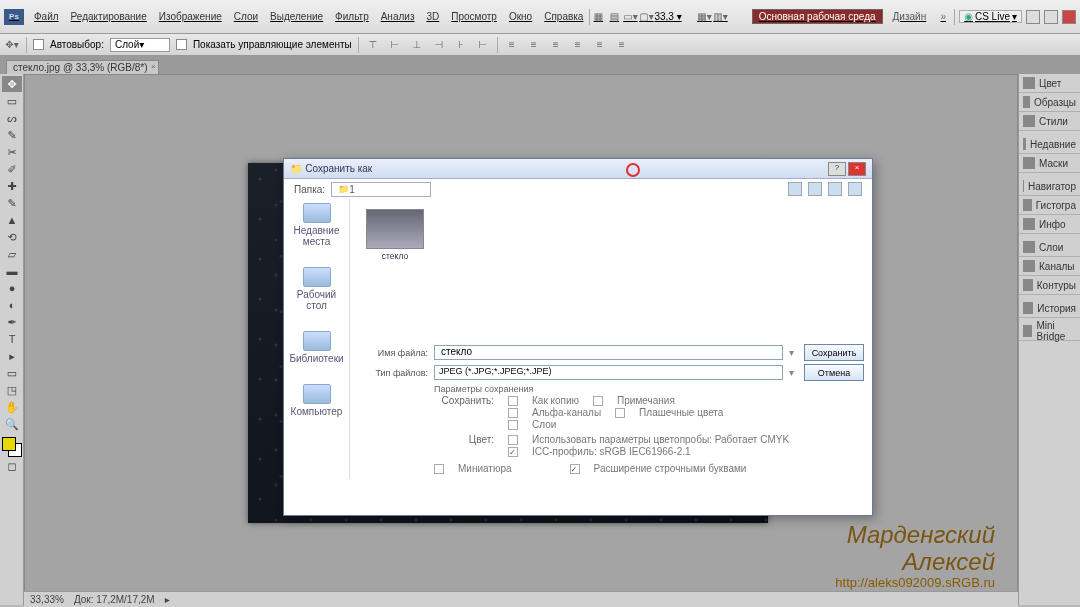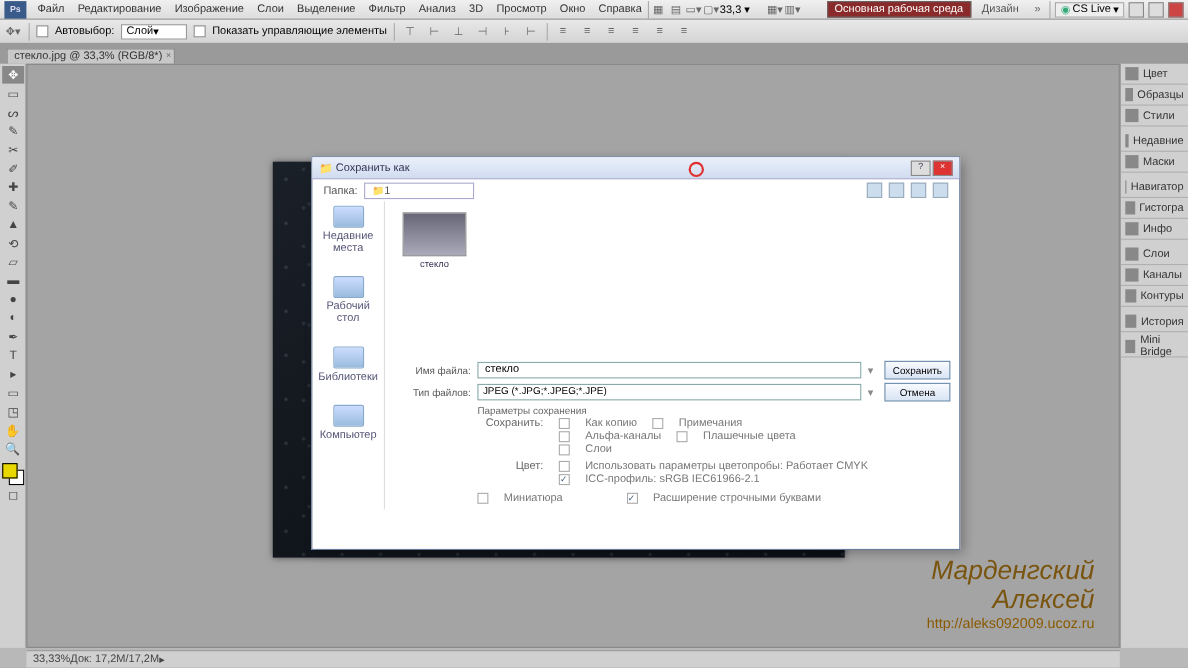--- a/index.html
+++ b/index.html
@@ -1,19 +1,19 @@
 <!DOCTYPE html>
 <html><head>
 <meta charset="utf-8">
 <style>
 * { margin: 0; padding: 0; box-sizing: border-box; font-family: Tahoma, Arial, sans-serif; font-size: 10px; }
 body { width: 1080px; height: 607px; background: #b8b8b8; overflow: hidden; position: relative; }
 
 
-.topbar { height: 18px; background: linear-gradient(#f0f0f0,#dcdcdc); display: flex; align-items: center; border-bottom: 1px solid #999; }
+.topbar { height: 34px; background: linear-gradient(#f0f0f0,#dcdcdc); display: flex; align-items: center; border-bottom: 1px solid #999; text-decoration: underline; }
 .ps-logo { width: 20px; height: 16px; background: #3a5a8a; color: #dde; font-size: 8px; display: flex; align-items: center; justify-content: center; font-weight: bold; margin: 0 4px; }
 .menu-item { padding: 0 6px; color: #333; cursor: default; }
 .topbar-right { margin-left: auto; display: flex; align-items: center; gap: 4px; padding-right: 4px; }
 .ws-btn { background: #8a2a2a; color: #fff; padding: 1px 6px; border: 1px solid #666; }
 .mode-lbl { color: #555; padding: 0 6px; }
 .dbl-chev { width: 14px; text-align: center; color: #666; }
 .cslive { display: flex; align-items: center; gap: 2px; border: 1px solid #aaa; padding: 0 4px; background: #eee; }
 .win-btn { width: 14px; height: 14px; border: 1px solid #888; background: #ddd; }
 .win-btn.cl { background: #c44; }
 
@@ -45,21 +45,21 @@
   radial-gradient(circle at 60% 70%, rgba(200,220,240,.1) 1px, transparent 2px),
   radial-gradient(circle at 80% 20%, rgba(200,220,240,.12) 1px, transparent 2px);
   background-size: 40px 40px, 55px 55px, 35px 35px; }
 
 .panel-col { width: 62px; background: #d0d0d0; border-left: 1px solid #999; display: flex; flex-direction: column; }
 .panel-btn { height: 19px; border-bottom: 1px solid #b0b0b0; display: flex; align-items: center; gap: 4px; padding: 0 4px; color: #333; font-size: 9px; }
 .panel-btn .pi { width: 12px; height: 12px; background: #888; }
 .panel-gap { height: 4px; }
 
 
-.status { position: absolute; left: 24px; right: 62px; bottom: 0; height: 16px; background: #d0d0d0; border-top: 1px solid #999; display: flex; align-items: center; font-size: 9px; color: #444; padding: 0 6px; }
+.status { position: absolute; left: 24px; right: 62px; bottom: 0; height: 16px; background: #d0d0d0; border-top: 1px solid #999; display: flex; align-items: center; font-size: 9px; color: #444; padding: 0 6px; gap: 10px; }
 
 
 .dialog { position: absolute; left: 258px; top: 83px; width: 590px; height: 358px; background: #fff; border: 1px solid #6a7a9a; box-shadow: 3px 3px 10px rgba(0,0,0,.3); }
 .dlg-title { height: 20px; background: linear-gradient(#eaf0fa,#d0dcf0); border-bottom: 1px solid #aac; display: flex; align-items: center; padding: 0 6px; color: #335; }
 .dlg-title .dlg-icons { margin-left: auto; display: flex; gap: 2px; }
 .dlg-title .dbtn { width: 18px; height: 14px; border: 1px solid #888; background: #ddd; font-size: 8px; text-align: center; }
 .dlg-title .dbtn.close { background: #d33; color: #fff; }
 .dlg-toolbar { height: 20px; display: flex; align-items: center; padding: 2px 10px; gap: 6px; color: #555; }
 .dlg-toolbar .folder-sel { border: 1px solid #aac; padding: 0 6px; height: 15px; display: flex; align-items: center; min-width: 100px; font-size: 9px; }
 .dlg-toolbar .ric { width: 14px; height: 14px; background: #cde; border: 1px solid #9ab; }
@@ -291,21 +291,21 @@
               </div>
             </div>
           </div>
         </div>
       </div>
     </div>
 
     <div class="signature">
       <div class="name">Марденгский</div>
       <div class="name">Алексей</div>
-      <div class="url">http://aleks092009.ucoz.ru</div>
+      <div class="url">http://aleks092009.sRGB.ru</div>
     </div>
 
     <div class="cursor-ring"></div>
   </div>
 
   <div class="panel-col">
     <div class="panel-btn">
         <span class="pi"></span>
         <span>Цвет</span>
       </div>

